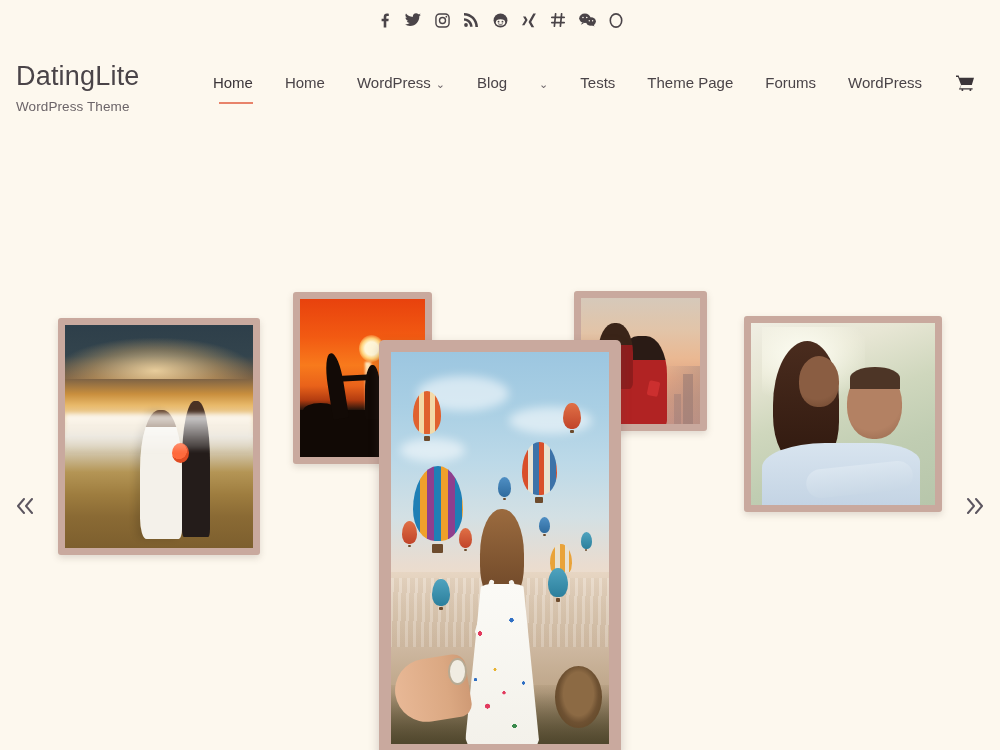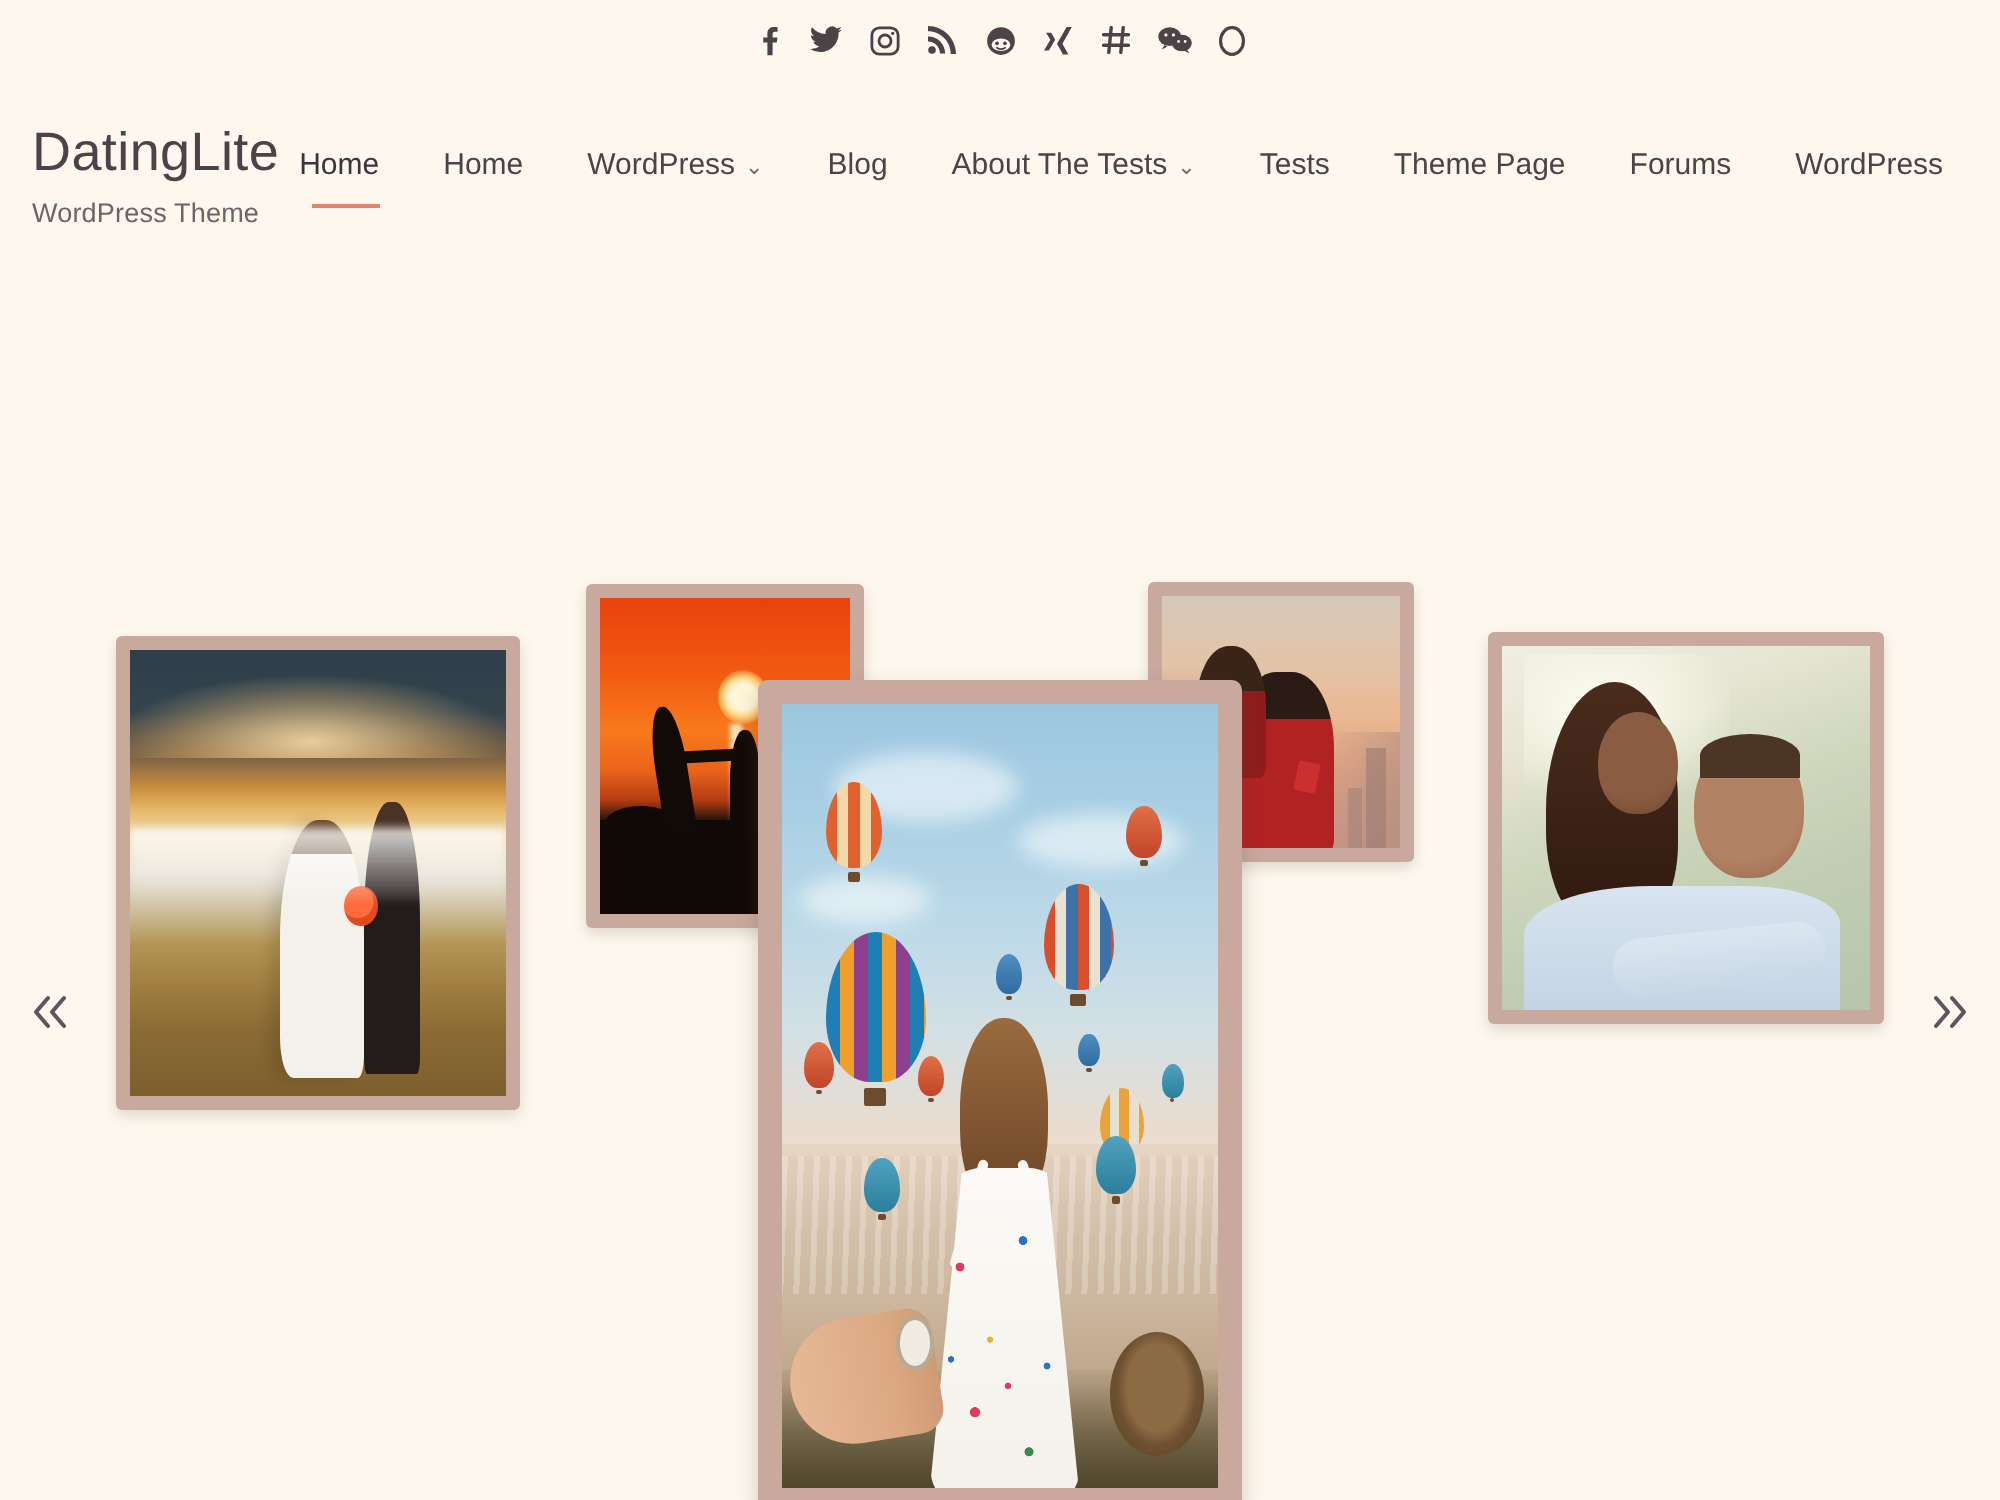--- a/index.html
+++ b/index.html
@@ -529,21 +529,20 @@
     <div class="nav-item">
       <span>WordPress</span>
       <span class="caret">⌄</span>
     </div>
 
     <div class="nav-item">
       <span>Blog</span>
     </div>
 
     <div class="nav-item">
-      <span>About The Tests</span>
       <span class="caret">⌄</span>
     </div>
 
     <div class="nav-item">
       <span>Tests</span>
     </div>
 
     <div class="nav-item">
       <span>Theme Page</span>
     </div>

